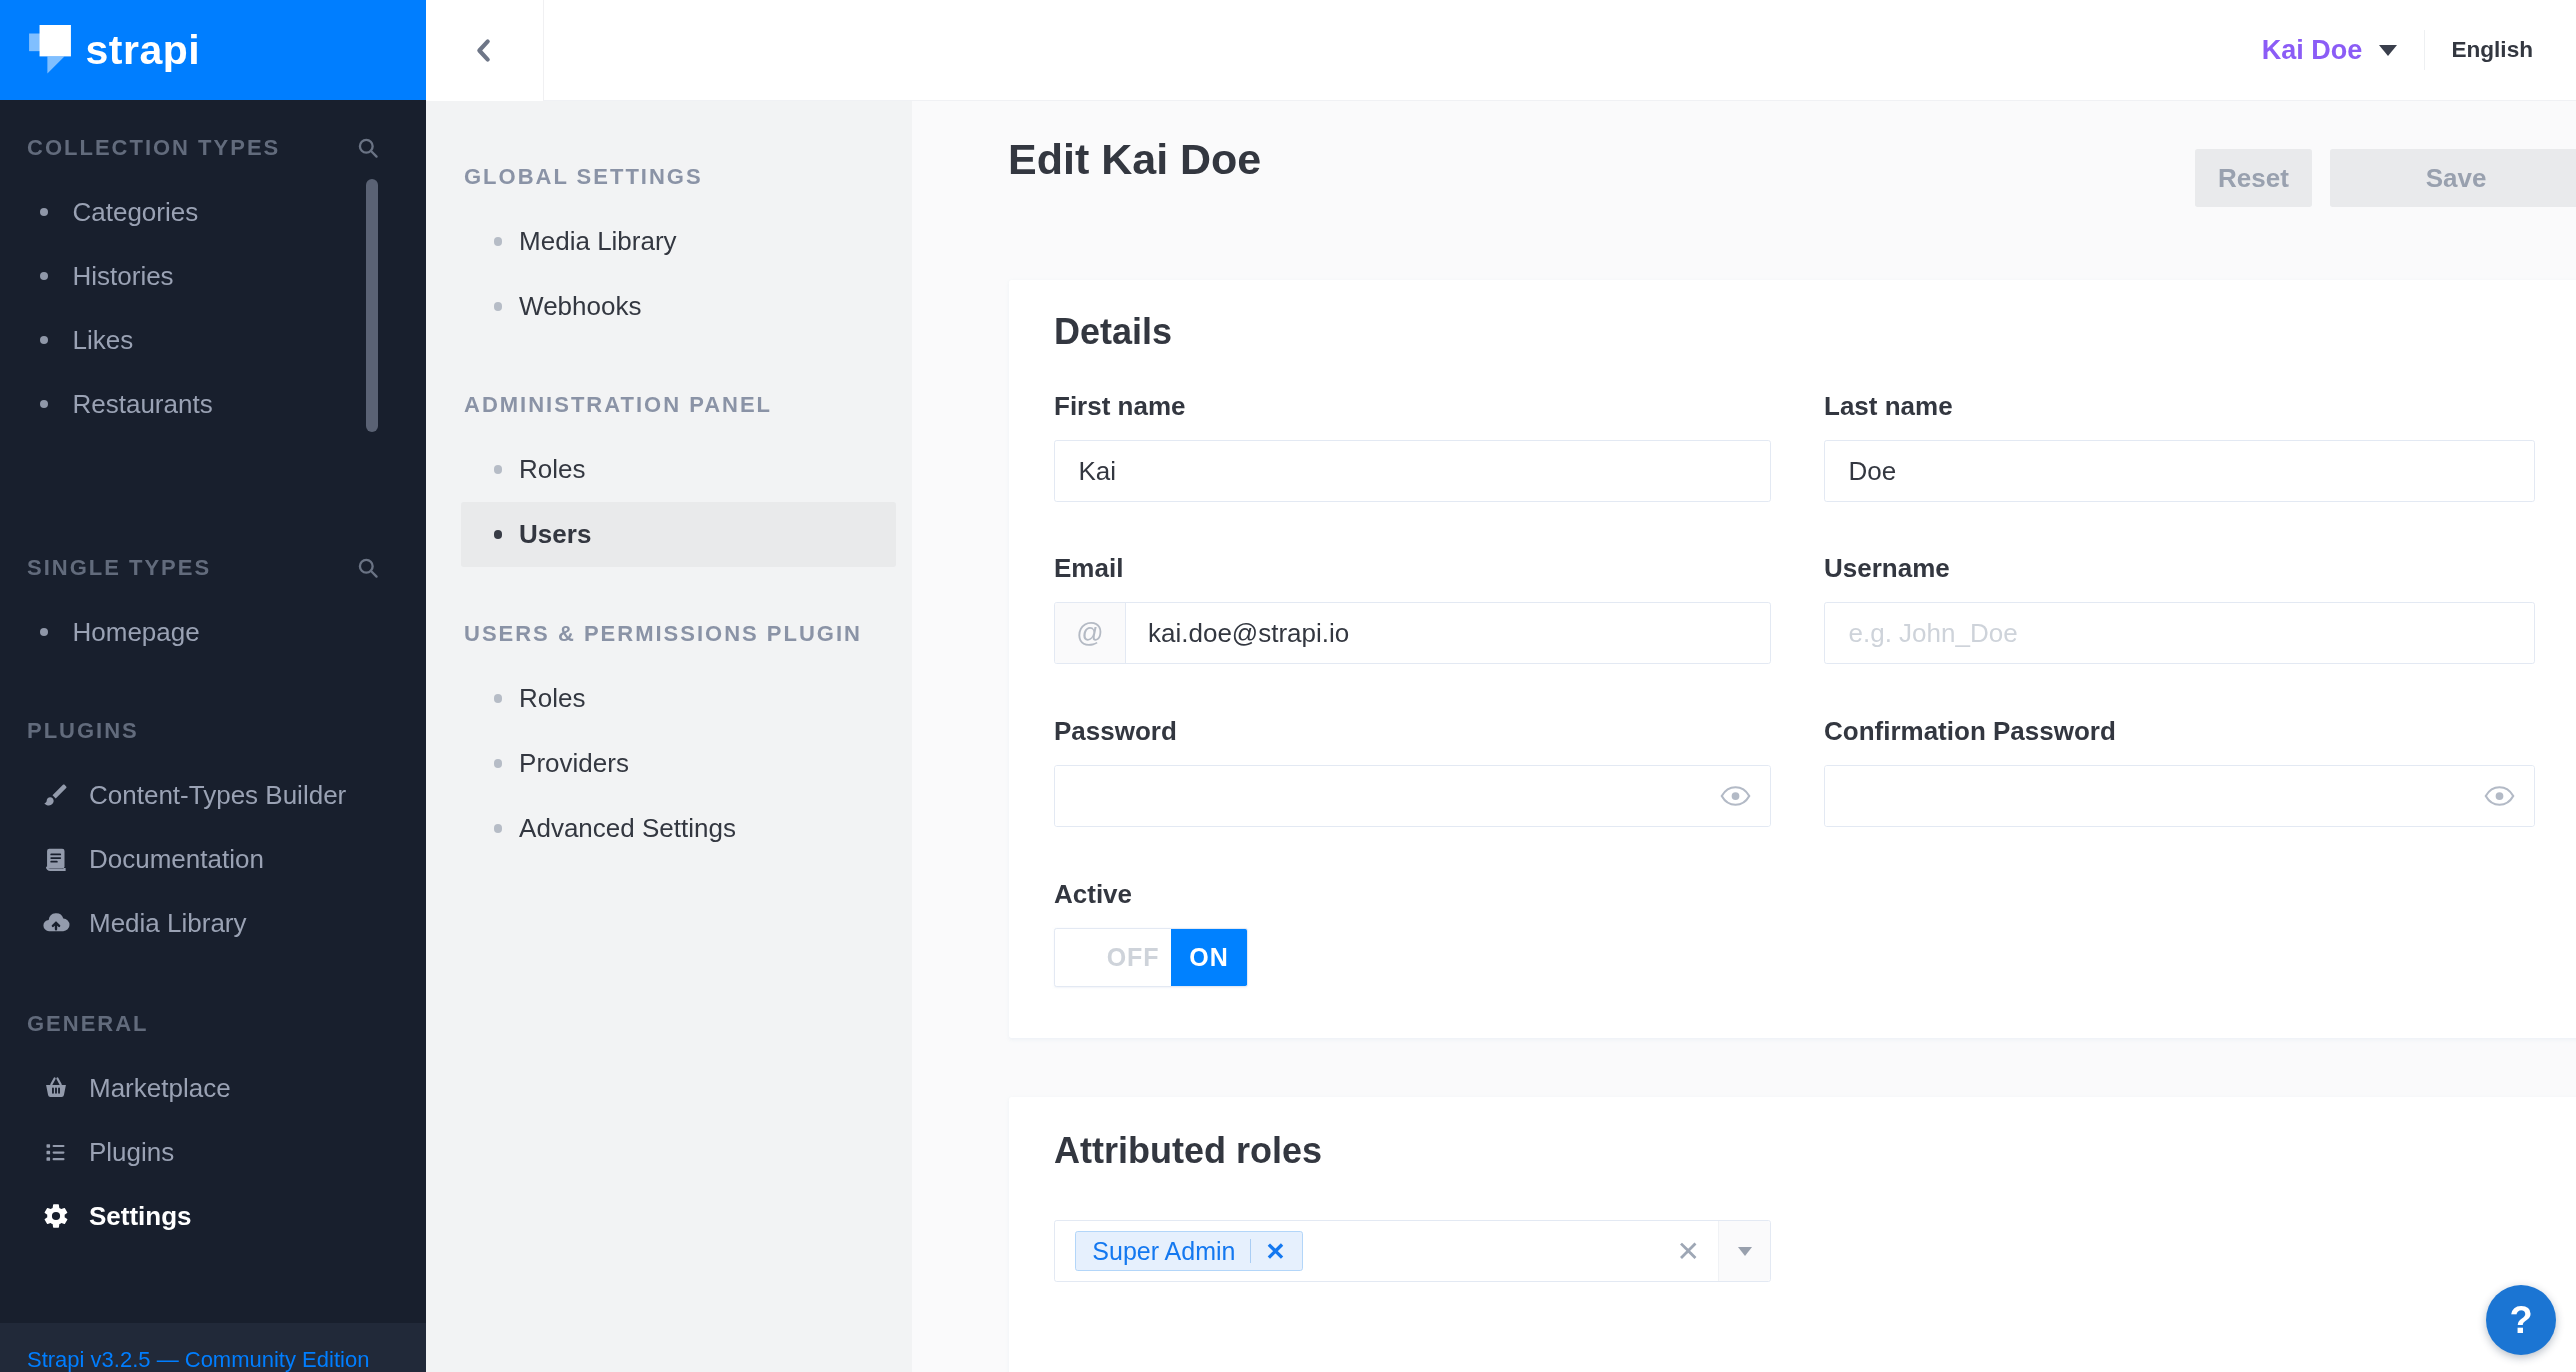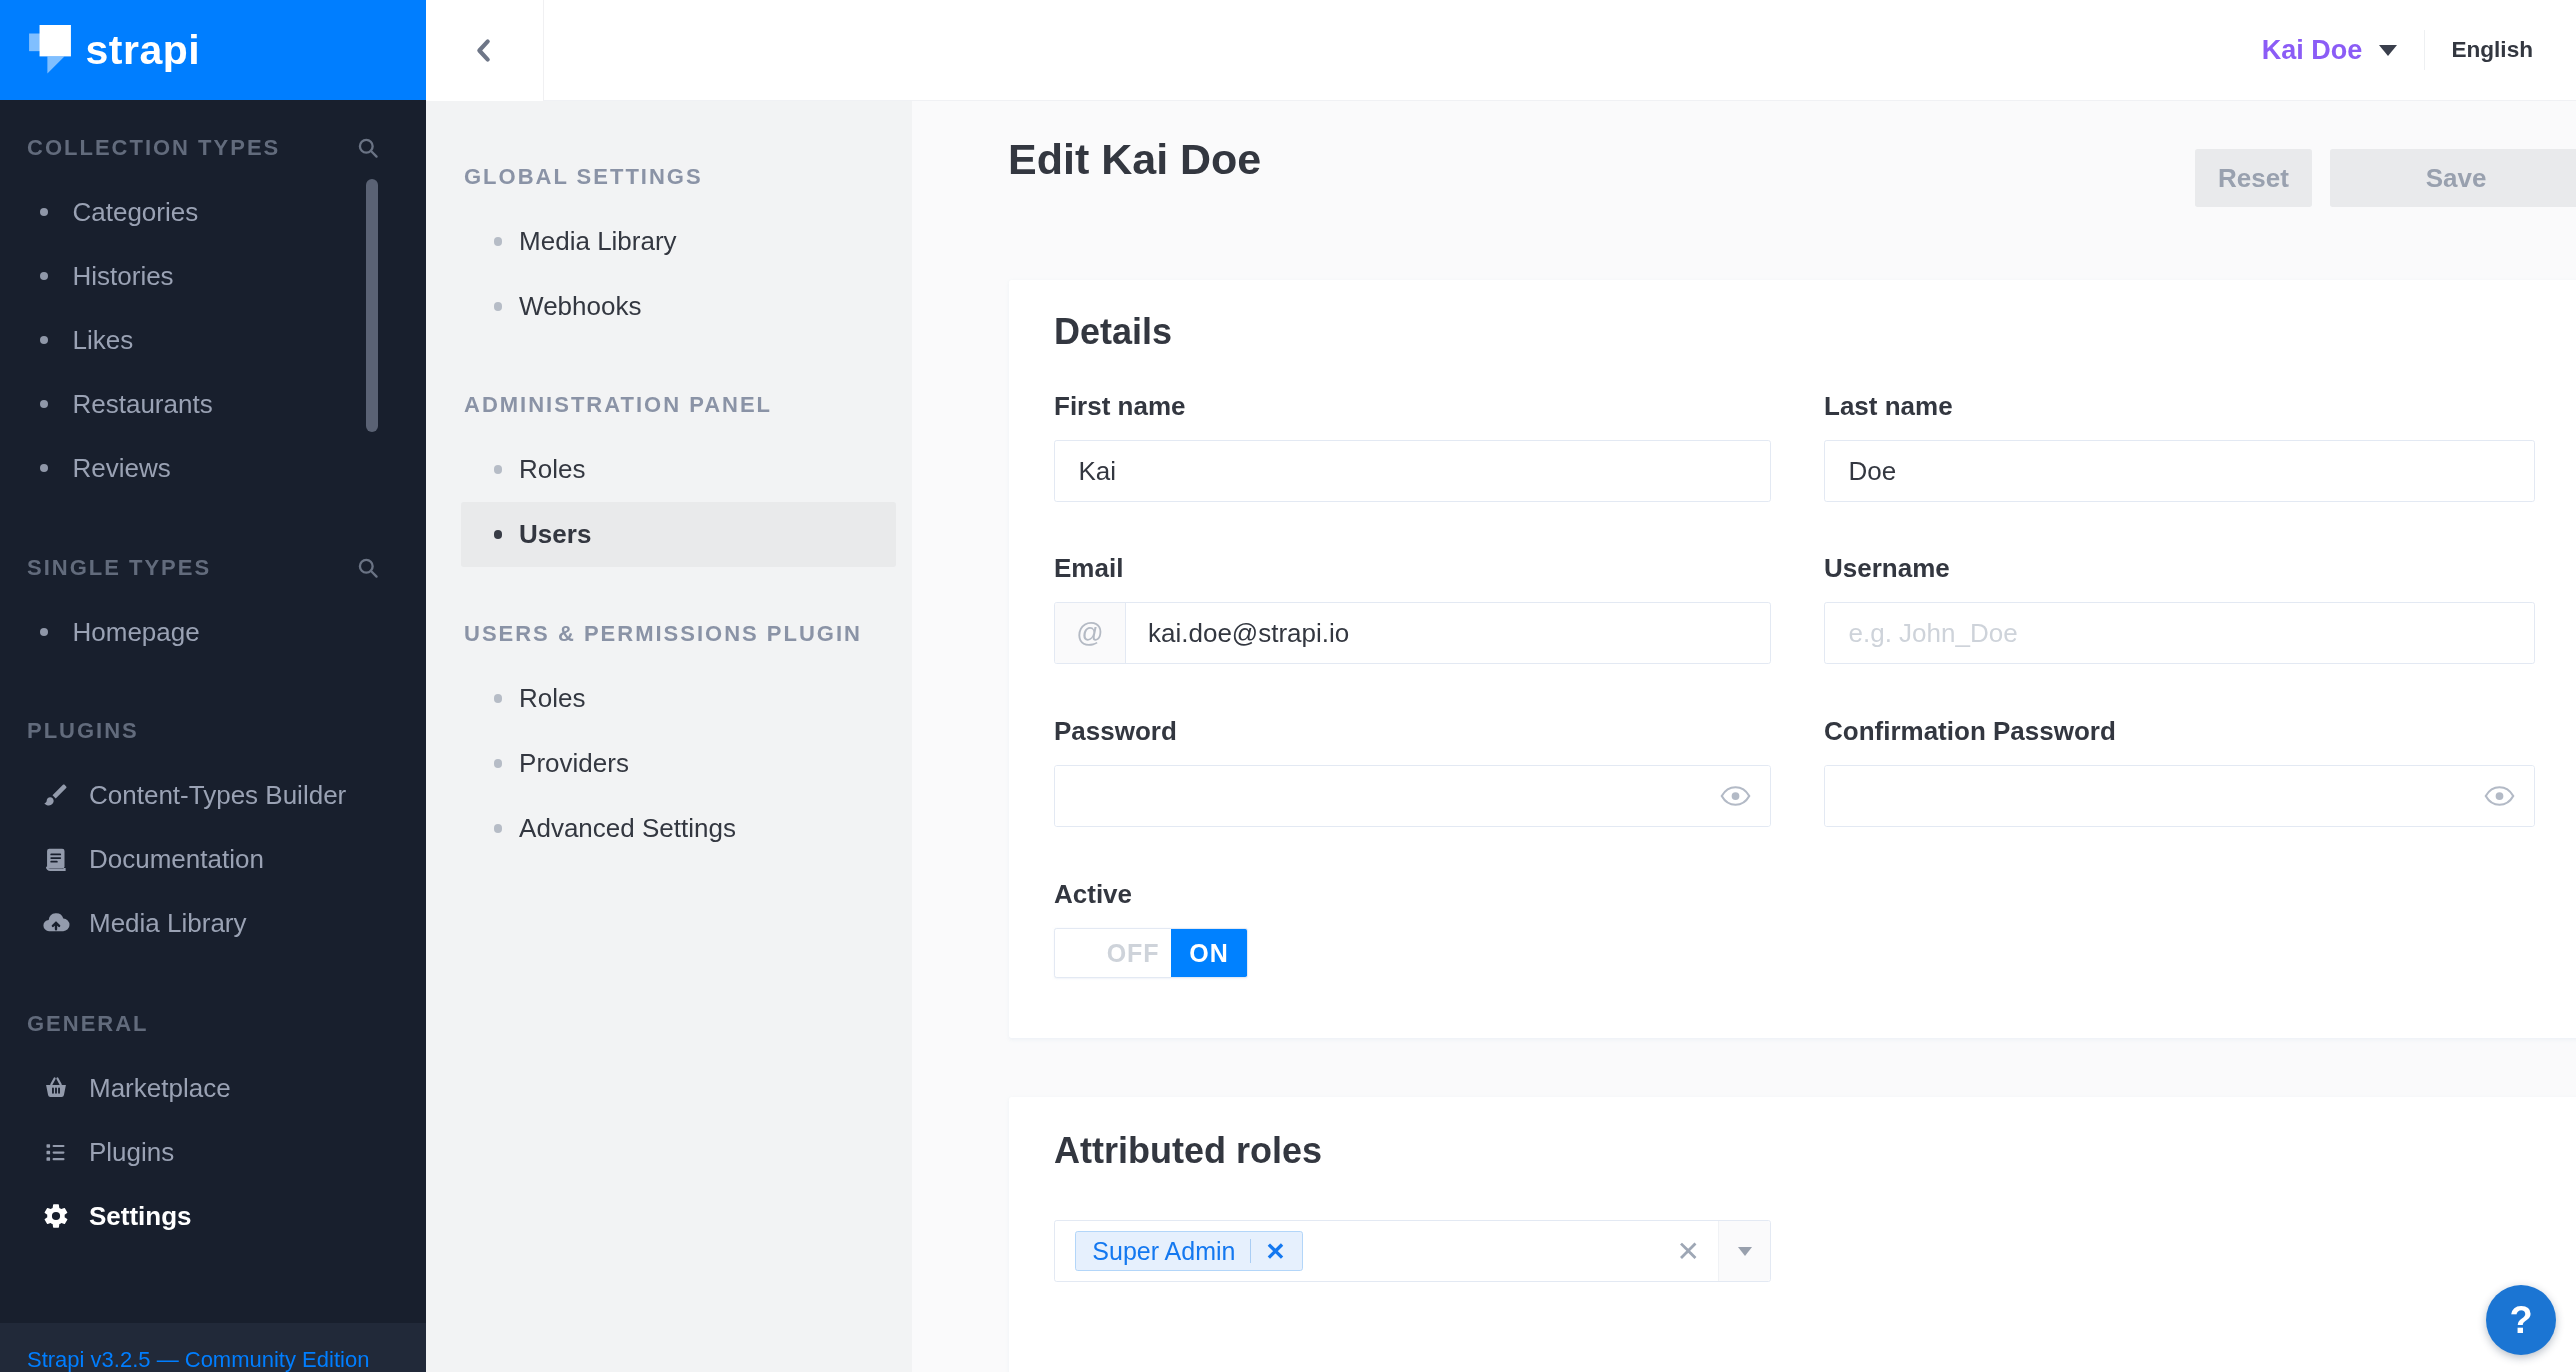--- a/index.html
+++ b/index.html
@@ -73,21 +73,21 @@
   .f-label { display:block; font-size:26px; font-weight:600; color:#333740; line-height:34px; margin-bottom:17px; }
   .t-input { width:100%; height:62px; border:0.9px solid #e3e9f3; border-radius:2.7px; background:#fff;
              font-family:inherit; font-size:26px; color:#333740; padding:0 23.5px; outline:none; }
   .t-input::placeholder { color:#ced3da; }
   .input-wrap { position:relative; display:flex; width:100%; height:62px; border:0.9px solid #e3e9f3; border-radius:2.7px; background:#fff; overflow:hidden; }
   .addon { width:71px; flex:none; background:#fafafb; border-right:0.9px solid #e3e9f3;
            display:flex; align-items:center; justify-content:center; font-size:27px; color:#b4bac4; }
   .bare-input { flex:1; border:none; font-family:inherit; font-size:26px; color:#333740; padding:0 22px; outline:none; background:transparent; }
   .eye { position:absolute; right:20px; top:50%; transform:translateY(-50%); color:#b3bac6; display:flex; cursor:pointer; }
 
-  .toggle { position:relative; width:194px; height:50px; border:0.9px solid #e3e9f3; border-radius:2.7px; overflow:hidden;
+  .toggle { position:relative; width:194px; height:59px; border:0.9px solid #e3e9f3; border-radius:2.7px; overflow:hidden;
             display:flex; background:#fff; box-shadow:0 0.9px 1.8px rgba(227,233,243,.5);padding-left:40px; }
   .toggle .opt { flex:1; display:flex; align-items:center; justify-content:center;
                  font-size:25px; font-weight:700; letter-spacing:0.9px; cursor:pointer; }
   .toggle .off { color:#ced3da; background:#fff; }
   .toggle .on  { color:#fff; background:#0081ff; }
 
   .role-select { position:absolute; left:45px; top:123px; width:717px; height:62px; background:#fff;
                  border:0.9px solid #e3e9f3; border-radius:2.7px; display:flex; align-items:center; }
   .role-tag { margin-left:20px; height:40px; display:flex; align-items:center; gap:14.5px;
               background:#e6f0fd; border:0.9px solid #b3d6f9; border-radius:2.7px; padding:0 16.3px; }
@@ -139,24 +139,20 @@
           <span class="dot"></span>
           <span>Histories</span>
         </div>
         <div class="snav-item">
           <span class="dot"></span>
           <span>Likes</span>
         </div>
         <div class="snav-item">
           <span class="dot"></span>
           <span>Restaurants</span>
-        </div>
-        <div class="snav-item">
-          <span class="dot"></span>
-          <span>Reviews</span>
         </div>
       </div>
     </nav>
     <div class="scroll-thumb"></div>
 
     <nav class="snav sec-single">
       <div class="snav-head">
         <span class="snav-title">SINGLE TYPES</span>
         <span class="snav-search">
           <svg width="23.5" height="23.5" viewBox="0 0 24 24" fill="none" stroke="currentColor" stroke-width="2.4" stroke-linecap="round">

